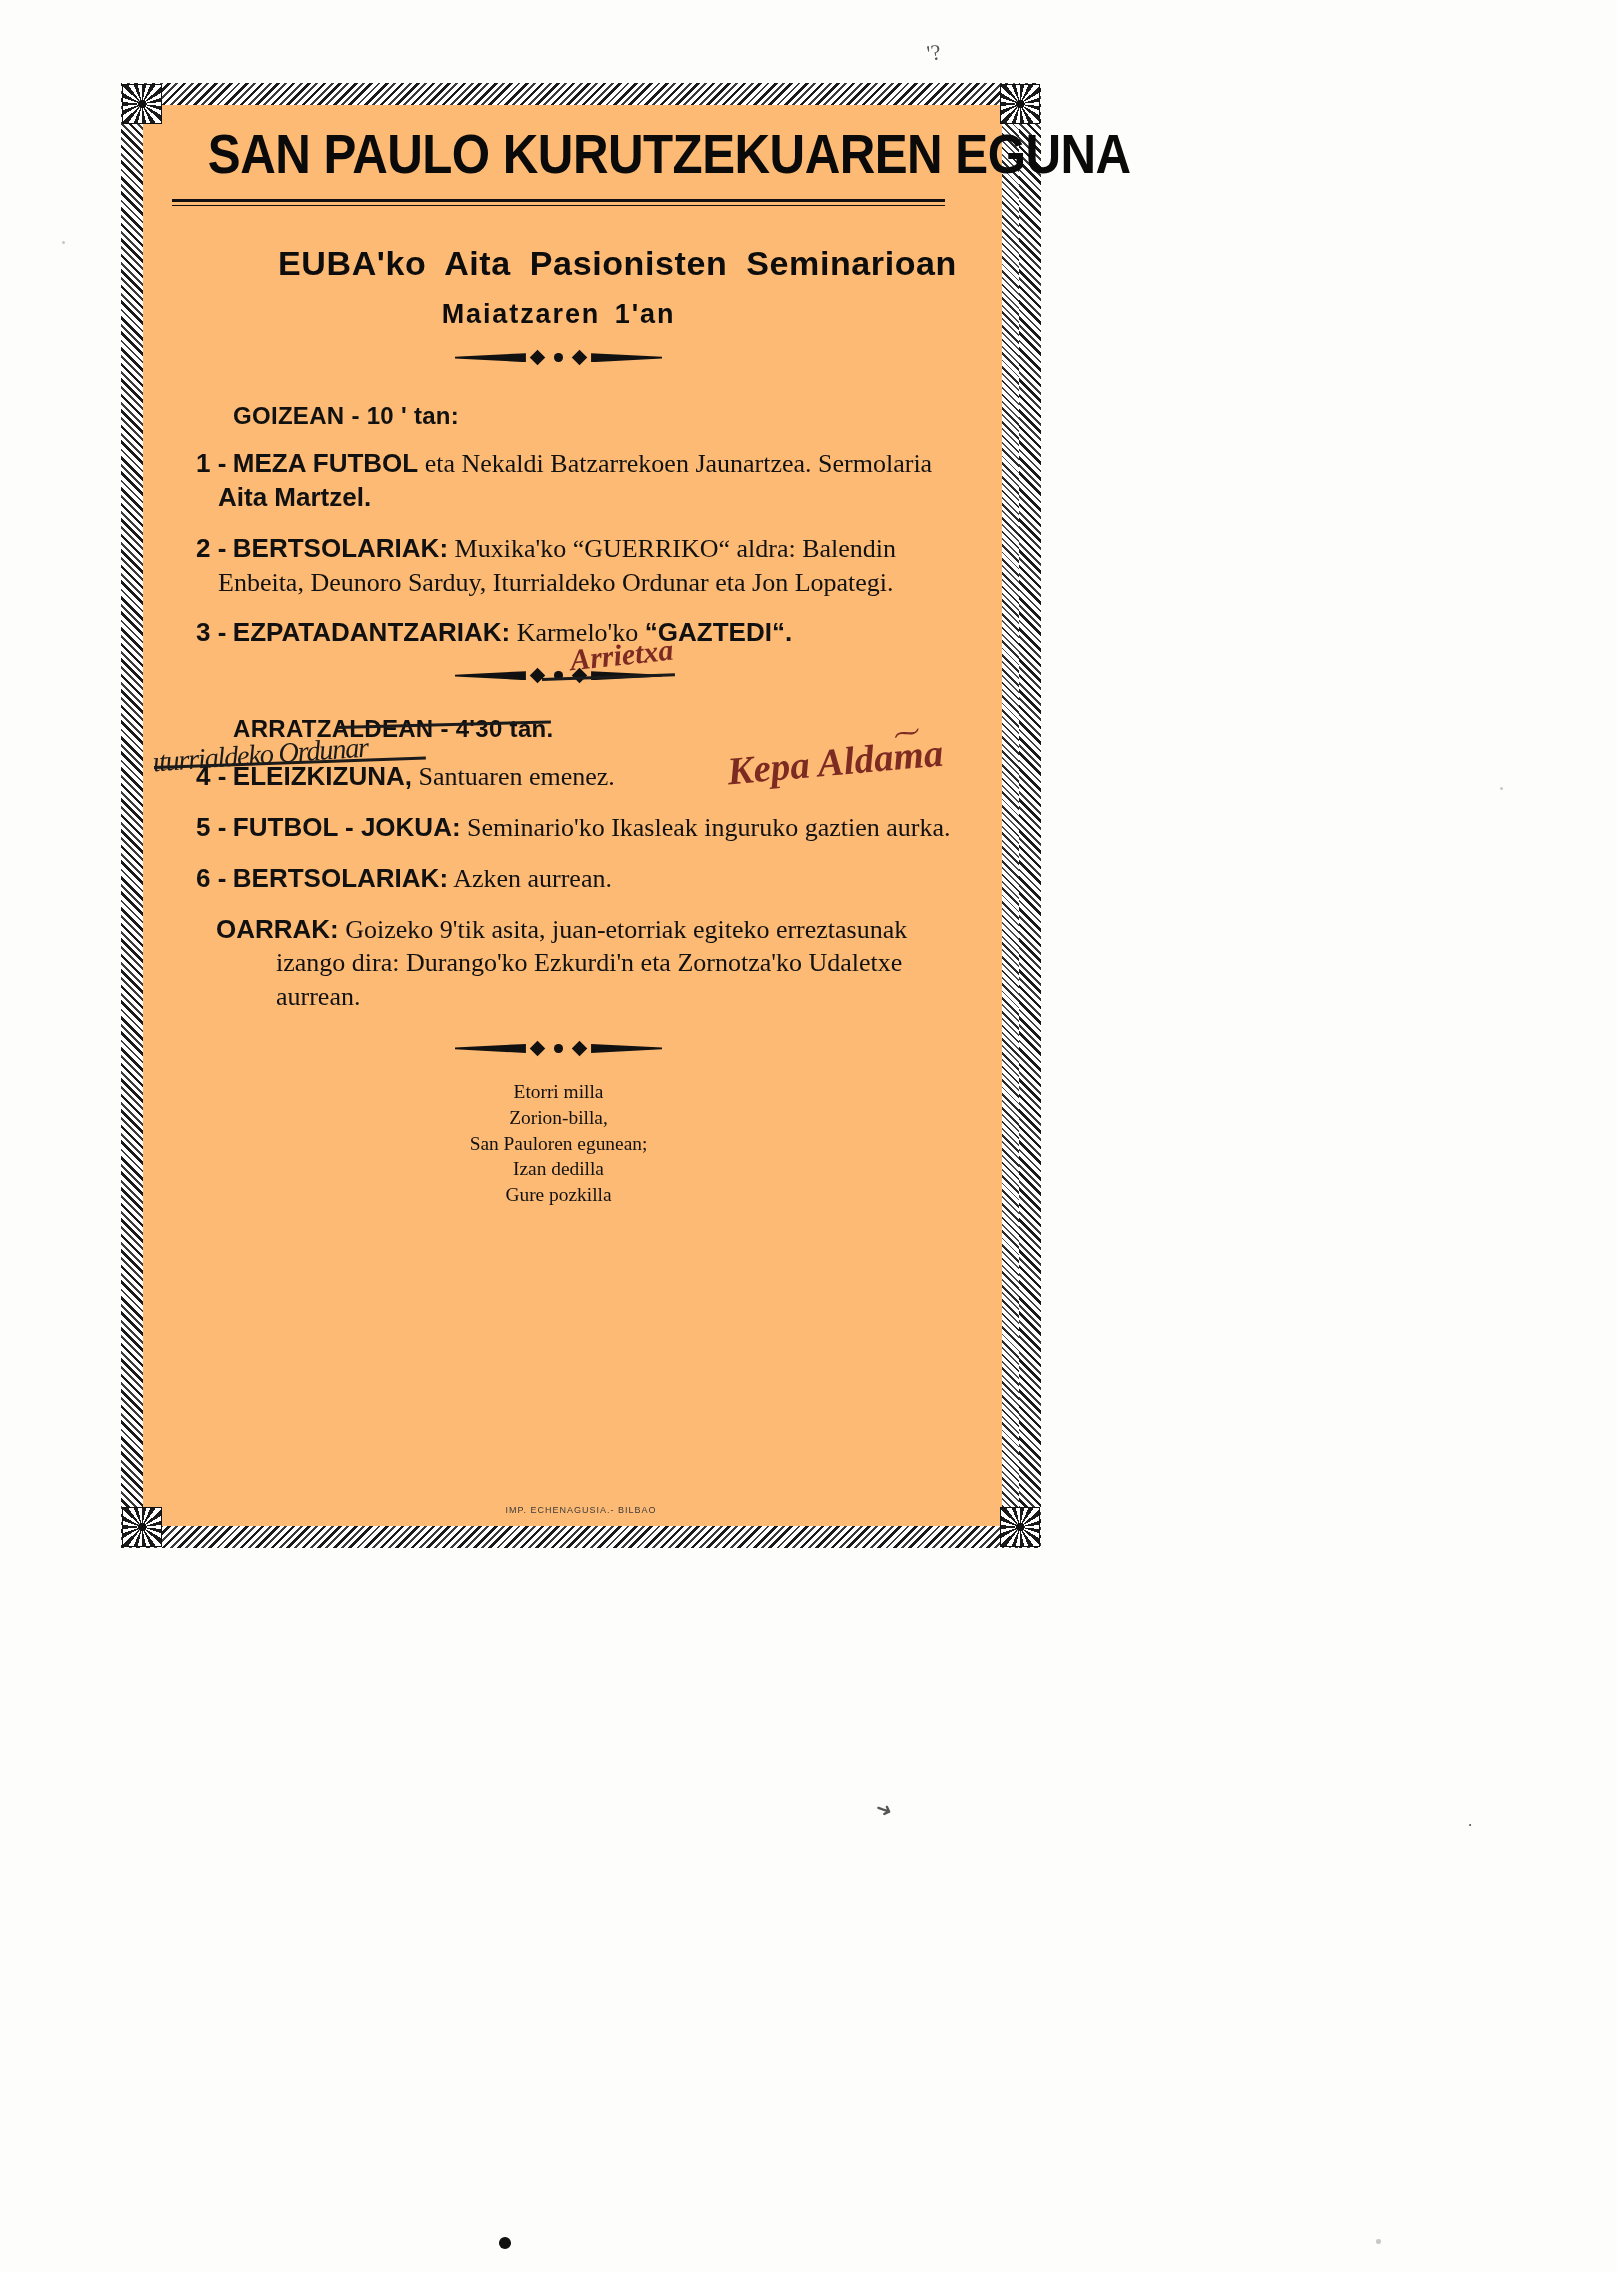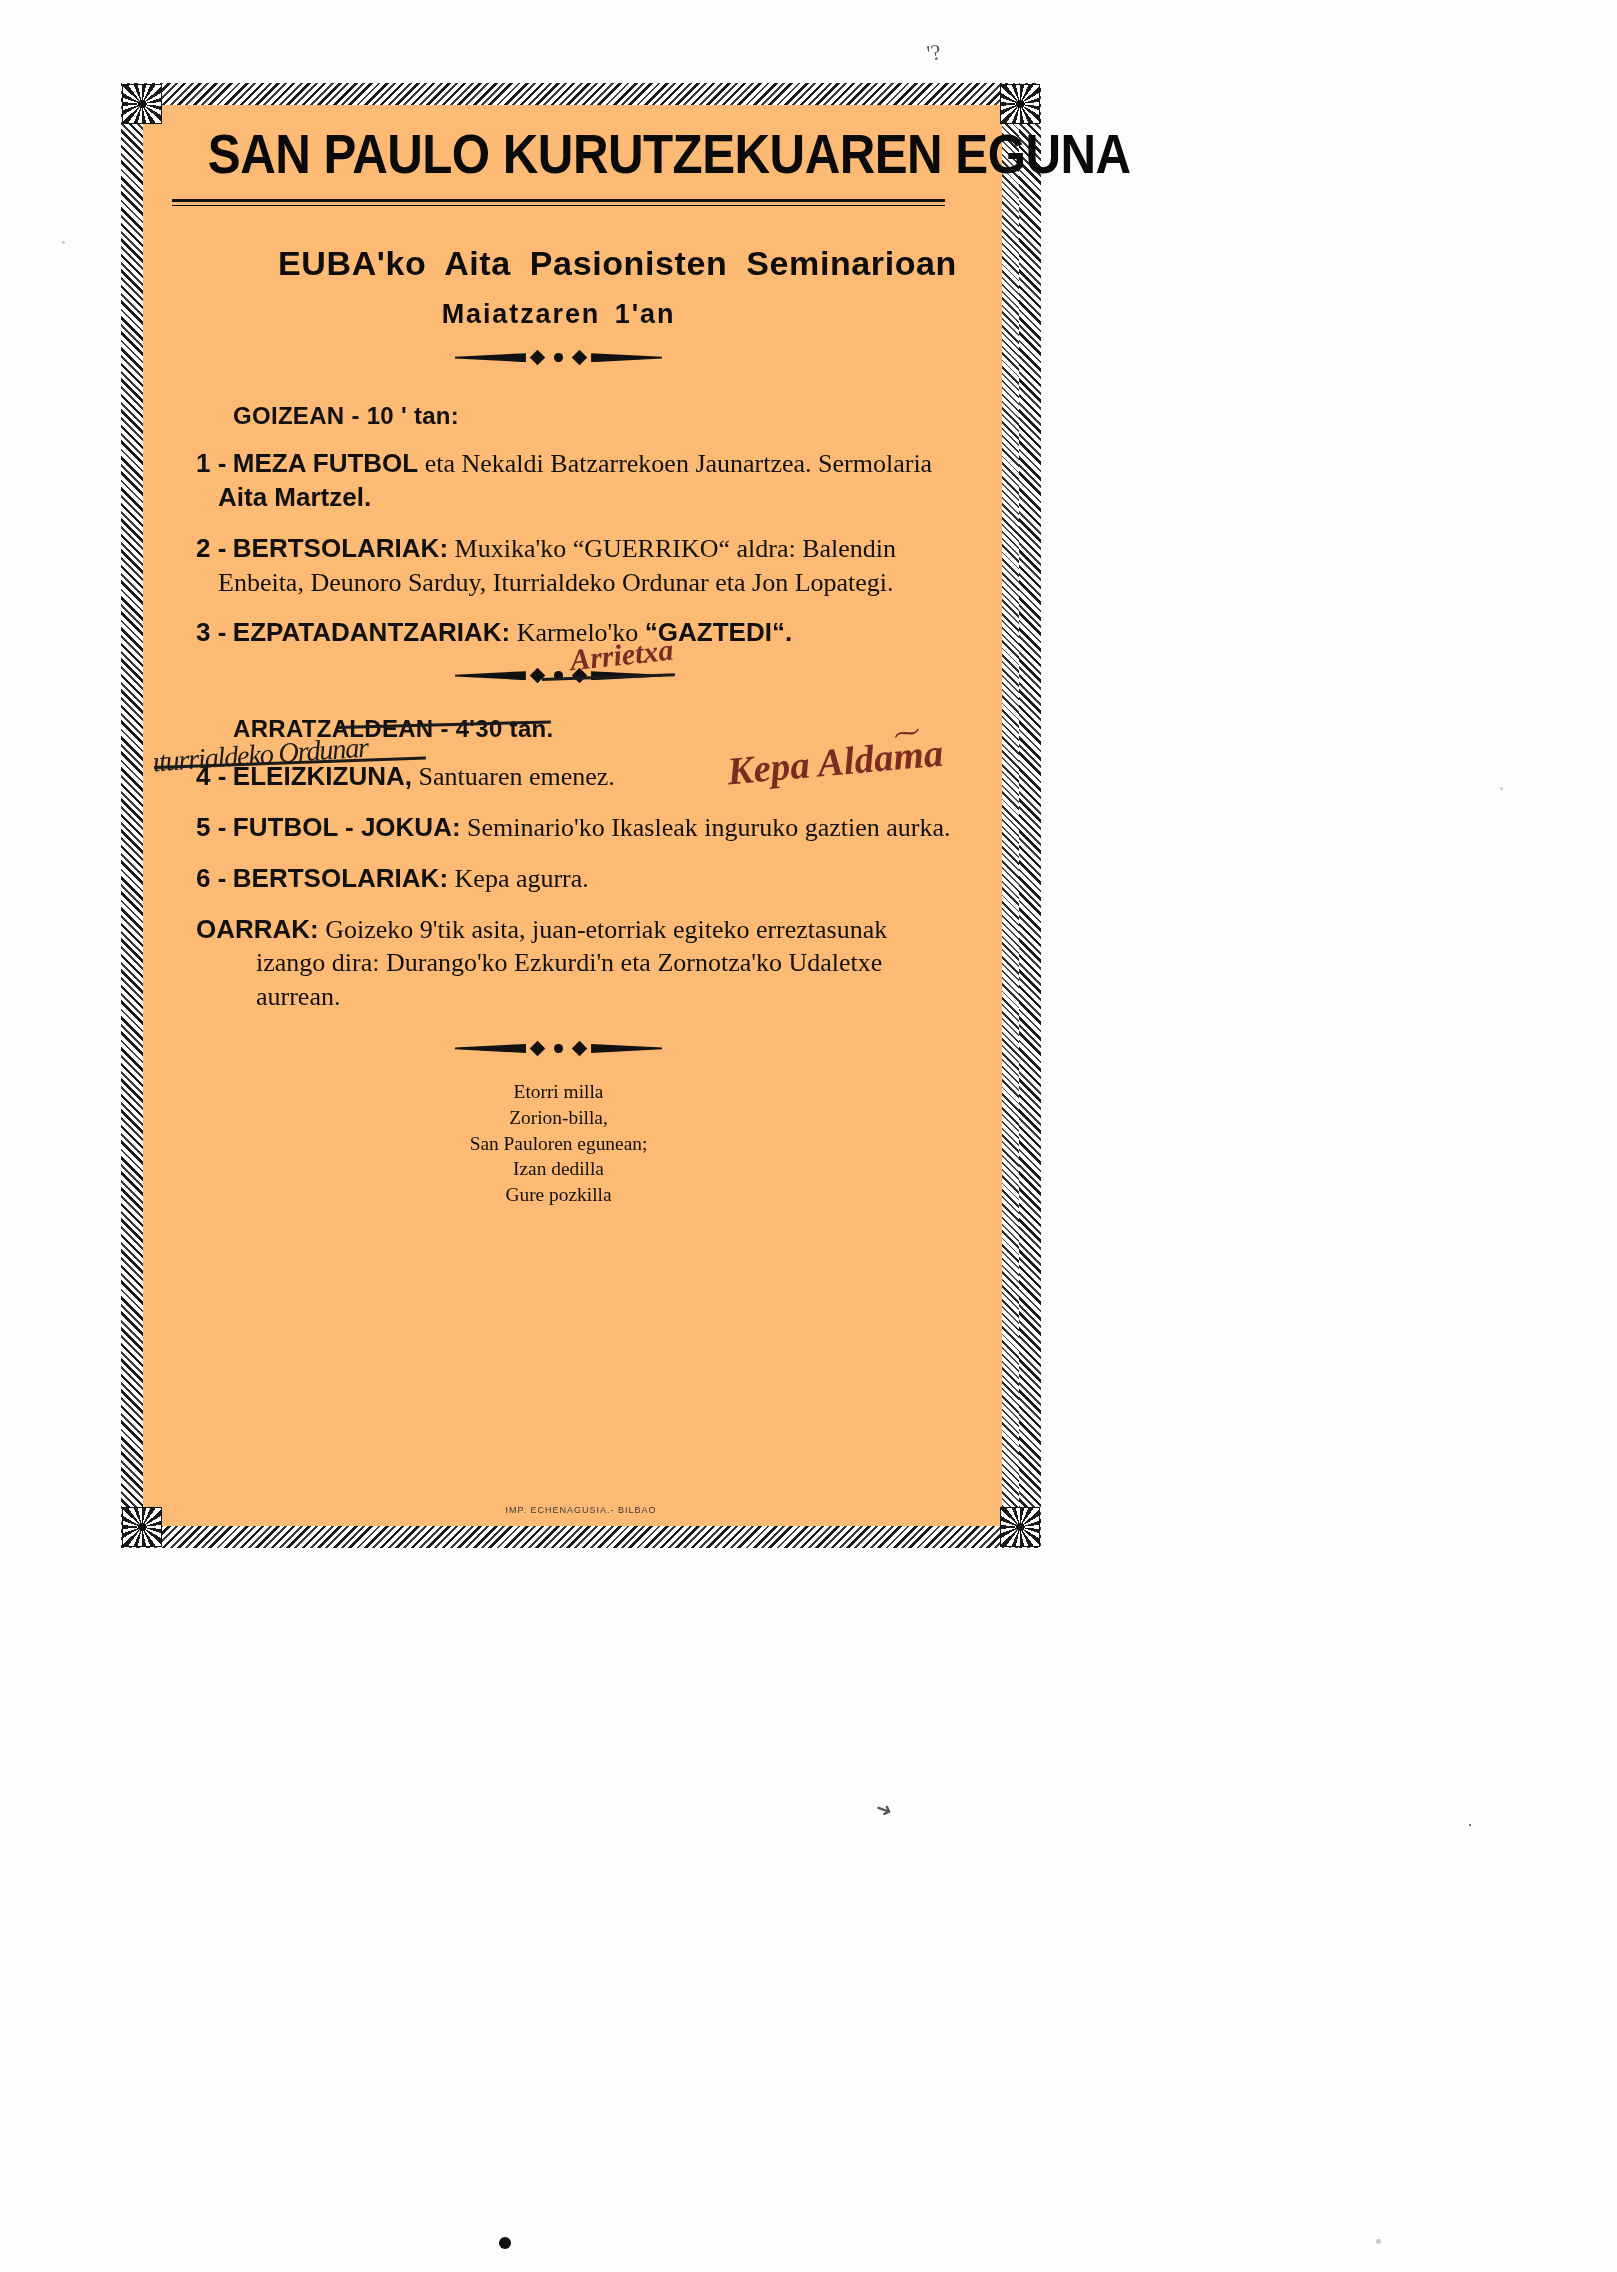--- a/index.html
+++ b/index.html
@@ -194,21 +194,21 @@
     font-weight: bold;
   }
   .b {
     font-family: "Liberation Sans", sans-serif;
     font-weight: bold;
   }
   .note {
     font-size: 26px;
     line-height: 1.30;
     margin-top: 17px;
-    margin-left: 36px;
+    margin-left: 56px;
     margin-right: 3.9px;
     text-indent: 0px;
     padding-left: 60px;
   }
   .note .lead {
     font-family: "Liberation Sans", sans-serif;
     font-weight: bold;
     margin-left: -60px;
   }
 
@@ -324,21 +324,21 @@
         <span class="b">ELEIZKIZUNA,</span><span> Santuaren emenez.</span>
       </div>
 
       <div class="item">
         <span class="num">5 -</span>
         <span class="b">FUTBOL - JOKUA:</span><span> Seminario'ko Ikasleak inguruko gaztien aurka.</span>
       </div>
 
       <div class="item">
         <span class="num">6 -</span>
-        <span class="b">BERTSOLARIAK:</span><span> Kepa agurra.</span>
+        <span class="b">BERTSOLARIAK:</span><span> Azken aurrean.</span>
       </div>
 
       <div class="note">
         <span class="lead">OARRAK:</span><span> Goizeko 9'tik asita, juan-etorriak egiteko erreztasunak izango dira: Durango'ko Ezkurdi'n eta Zornotza'ko Udaletxe aurrean.</span>
       </div>
 
       <div class="ornament" style="margin-top:26px;">
         <div class="orn-bar taper-l"></div>
         <div class="orn-dia"></div>
         <div class="orn-dot"></div>

